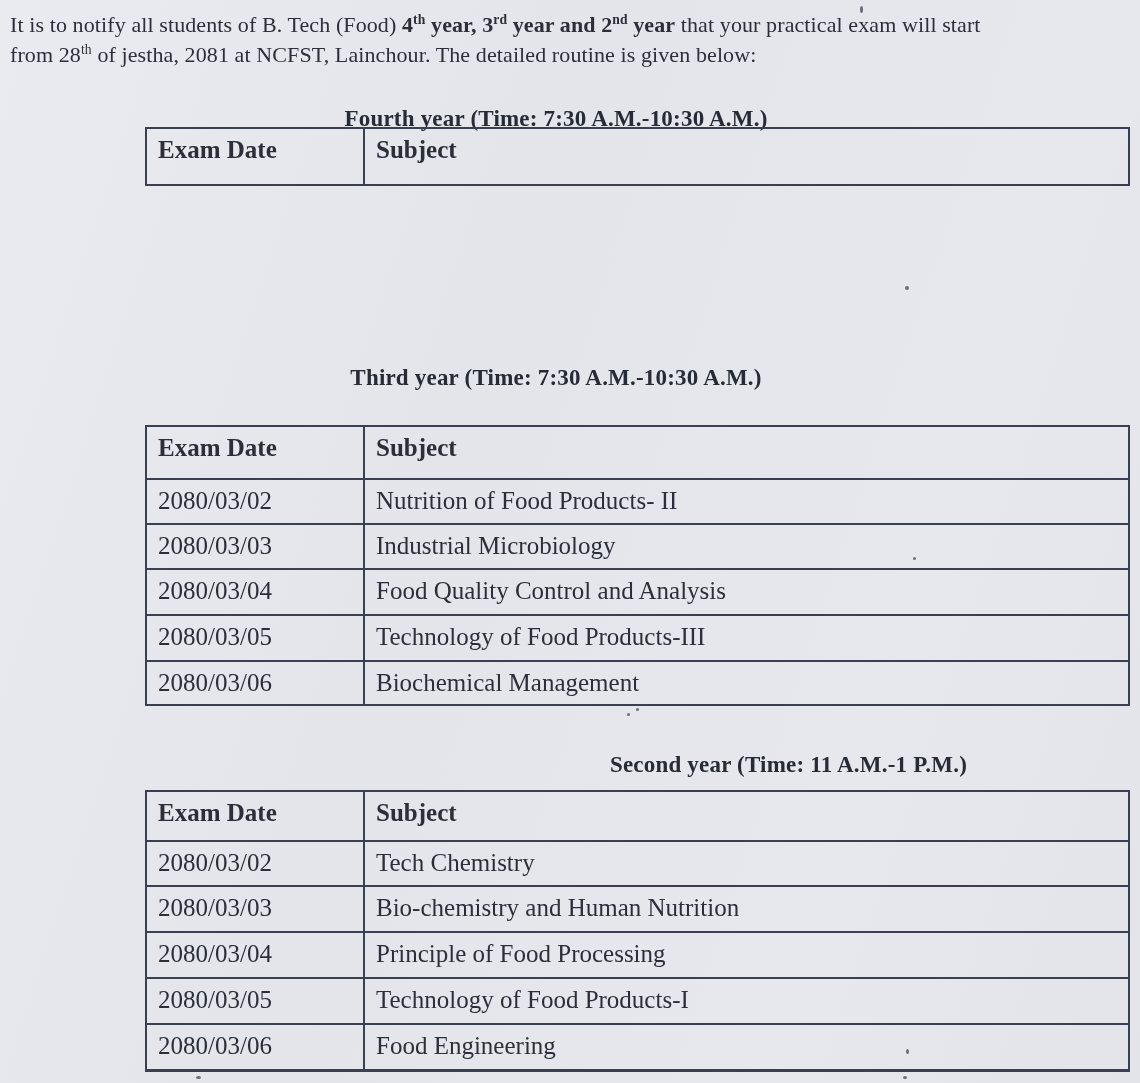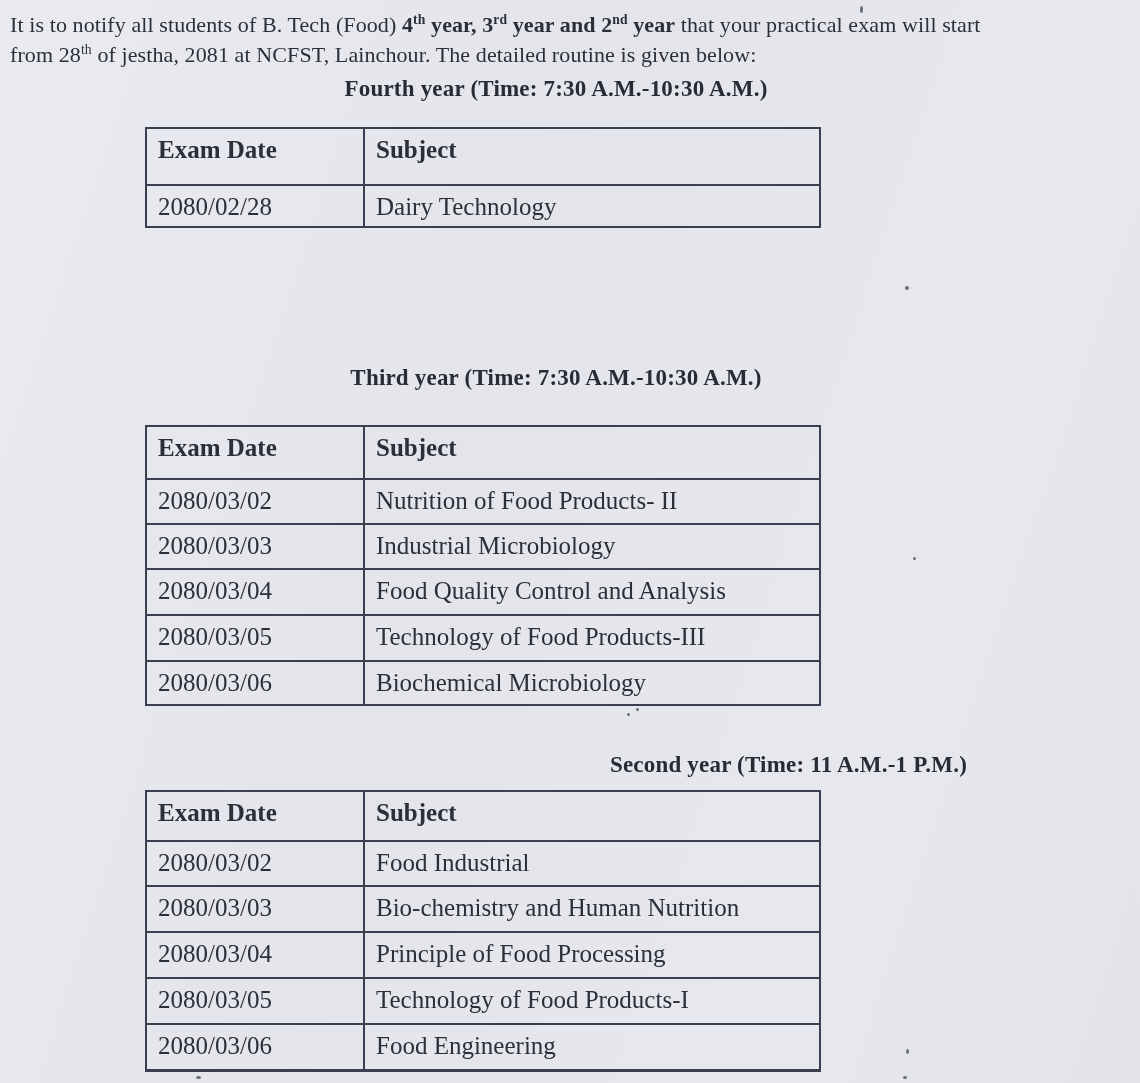--- a/index.html
+++ b/index.html
@@ -37,28 +37,28 @@
     position: absolute;
     left: 145px;
     width: 822px;
     margin: 0;
     text-align: center;
     font-size: 23px;
     font-weight: bold;
     color: #272b36;
     letter-spacing: 0.2px;
   }
-  #title-1 { top: 76px; }
+  #title-1 { top: 106px; }
   #title-2 { top: 365px; }
   #title-3 { top: 752px; text-align: right; }
 
   table.sched {
     position: absolute;
     left: 145px;
-    width: 676px;
+    width: 985px;
     border-collapse: collapse;
     table-layout: fixed;
     font-size: 25px;
   }
   #table-1 { top: 127px; }
   #table-2 { top: 425px; }
   #table-3 { top: 790px; }
 
   .sched col.c-date { width: 218px; }
 
@@ -114,24 +114,20 @@
         <col class="c-date">
         <col class="c-subj">
       </colgroup>
     <thead>
       <tr>
         <th>Exam Date</th>
         <th>Subject</th>
       </tr>
     </thead>
     <tbody>
-      <tr>
-        <td>2080/02/28</td>
-        <td>Dairy Technology</td>
-      </tr>
     </tbody>
   </table>
 
   <h2 class="sec-title" id="title-2">Third year (Time: 7:30 A.M.-10:30 A.M.)</h2>
 
   <table class="sched" id="table-2">
     <colgroup>
         <col class="c-date">
         <col class="c-subj">
       </colgroup>
@@ -153,42 +149,42 @@
       <tr>
         <td>2080/03/04</td>
         <td>Food Quality Control and Analysis</td>
       </tr>
       <tr>
         <td>2080/03/05</td>
         <td>Technology of Food Products-III</td>
       </tr>
       <tr>
         <td>2080/03/06</td>
-        <td>Biochemical Microbiology</td>
+        <td>Biochemical Management</td>
       </tr>
     </tbody>
   </table>
 
   <h2 class="sec-title" id="title-3">Second year (Time: 11 A.M.-1 P.M.)</h2>
 
   <table class="sched" id="table-3">
     <colgroup>
         <col class="c-date">
         <col class="c-subj">
       </colgroup>
     <thead>
       <tr>
         <th>Exam Date</th>
         <th>Subject</th>
       </tr>
     </thead>
     <tbody>
       <tr>
         <td>2080/03/02</td>
-        <td>Food Industrial</td>
+        <td>Tech Chemistry</td>
       </tr>
       <tr>
         <td>2080/03/03</td>
         <td>Bio-chemistry and Human Nutrition</td>
       </tr>
       <tr>
         <td>2080/03/04</td>
         <td>Principle of Food Processing</td>
       </tr>
       <tr>

